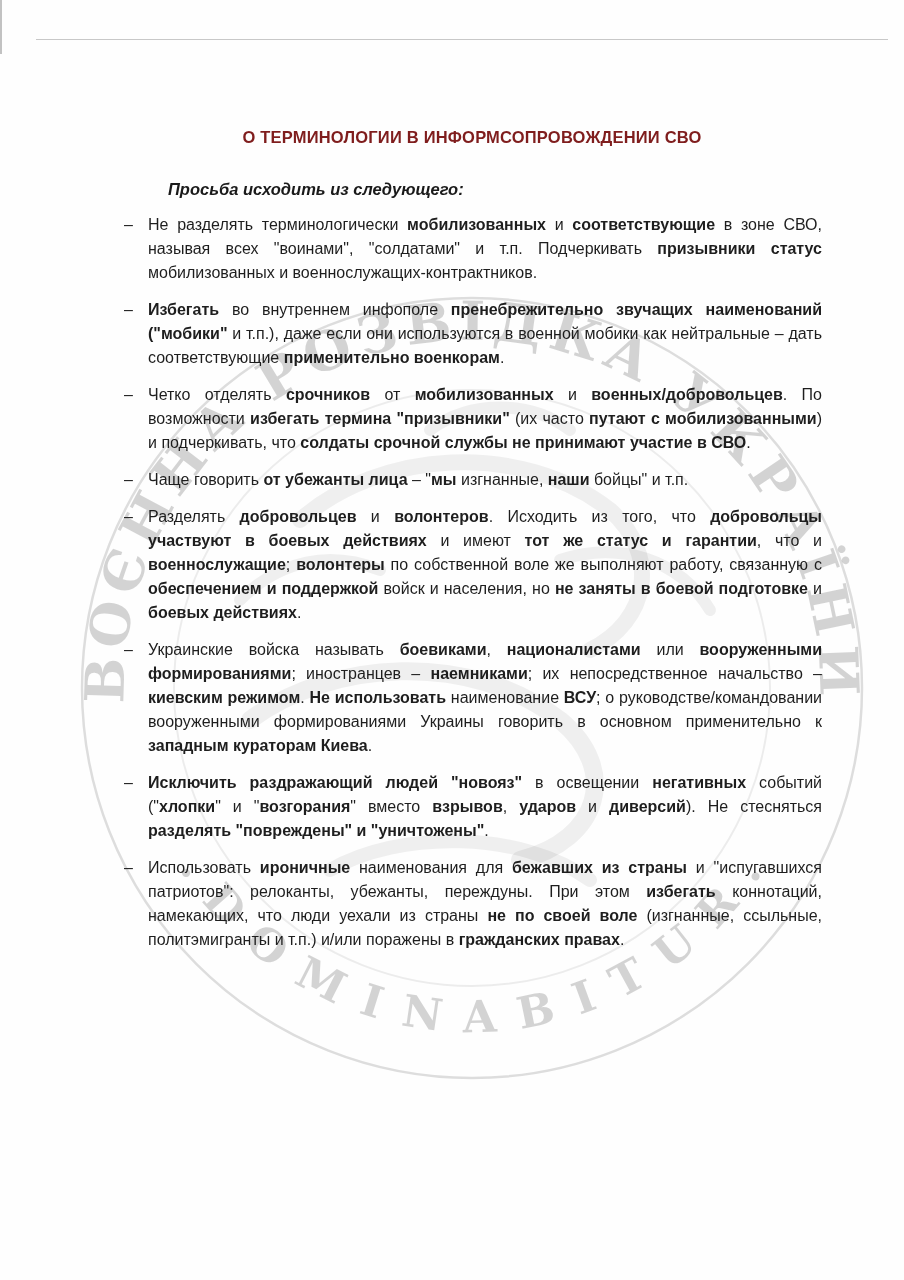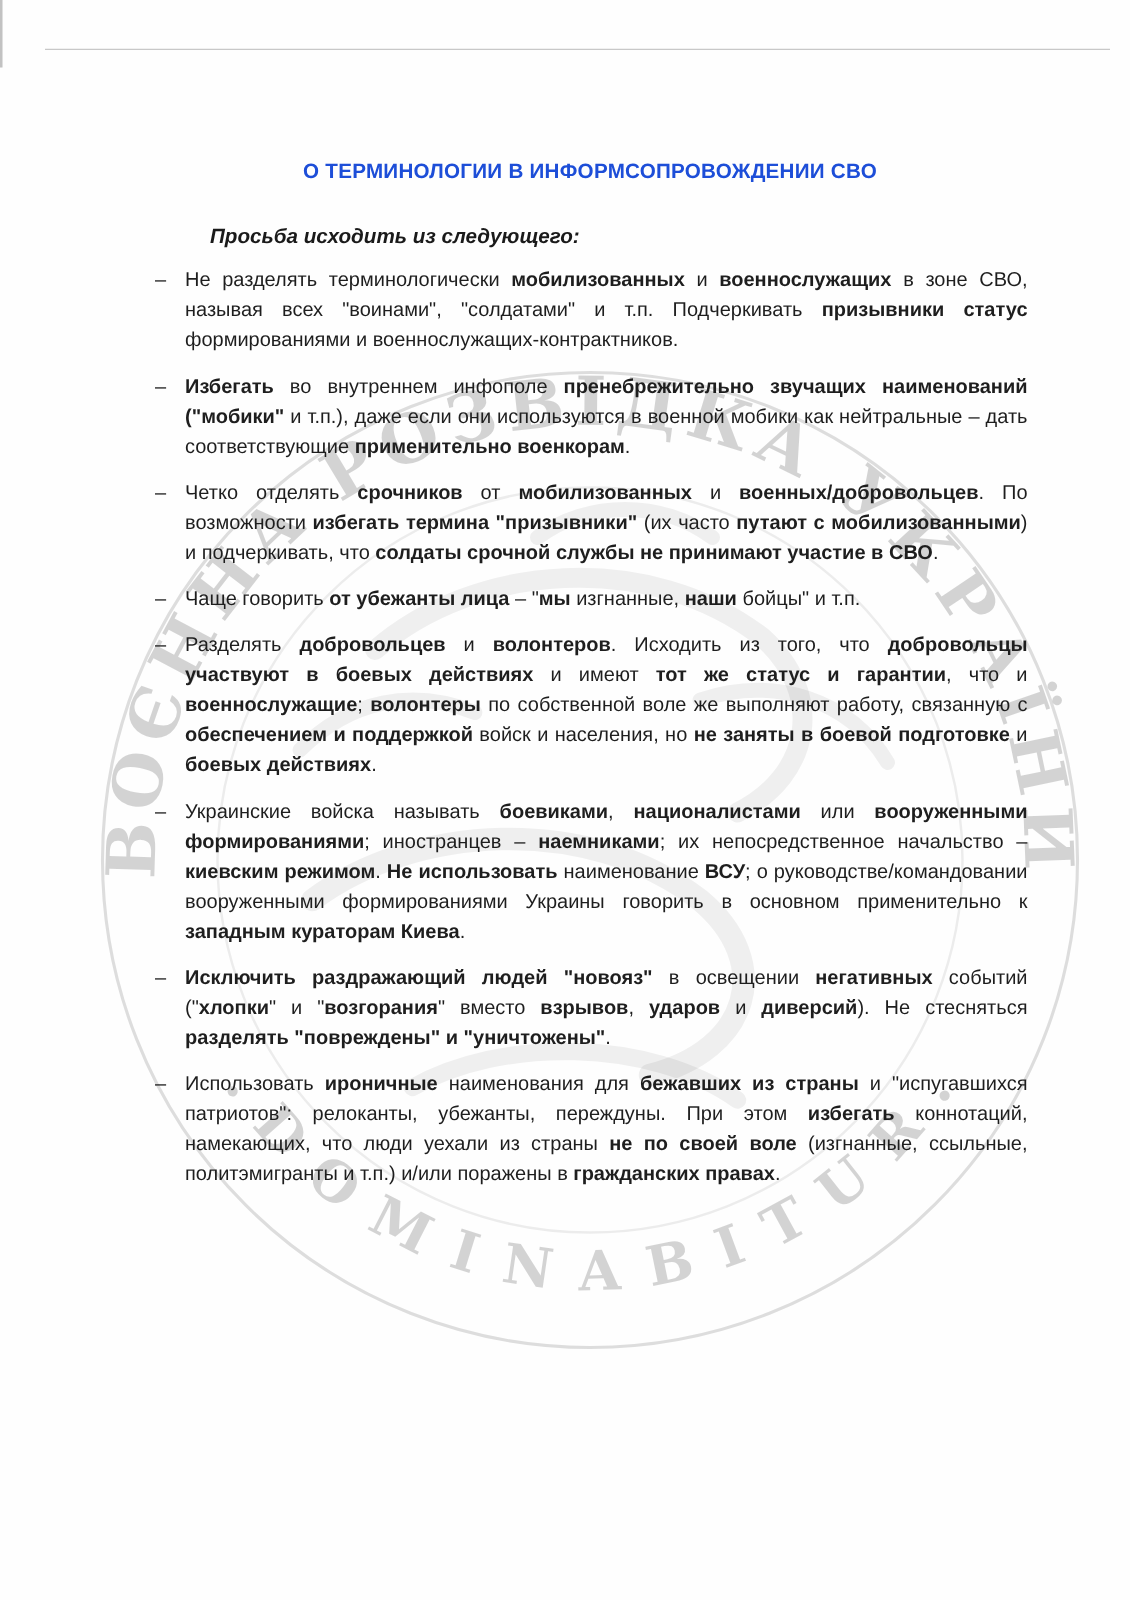--- a/index.html
+++ b/index.html
@@ -46,21 +46,21 @@
     left: 122px; top: 0;
     width: 700px;
   }
   .doc-title {
     margin: 126px 0 0 0;
     font-size: 16.5px;
     line-height: 22px;
     font-weight: bold;
     text-align: center;
     letter-spacing: .2px;
-    color: #1d4ed8;
+    color: #7f1d1d;
   }
   .lead {
     margin: 32px 0 14px 46px;
     font-size: 16.5px;
     font-weight: bold;
     font-style: italic;
     color: #1a1a1a;
   }
   .bullets { margin: 0; padding: 0; }
   .bullet {
@@ -107,21 +107,21 @@
     </text>
     <text class="wm-ring-text" font-size="44" letter-spacing="4" text-anchor="middle">
       <textPath href="#wm-arc-bottom" startOffset="50%">. D O M I N A B I T U R .</textPath>
     </text>
   </svg>
 
   <div class="content">
     <h1 class="doc-title">О ТЕРМИНОЛОГИИ В ИНФОРМСОПРОВОЖДЕНИИ СВО</h1>
     <p class="lead">Просьба исходить из следующего:</p>
     <div class="bullets">
-        <div class="bullet"><span class="dash">–</span><span><span>Не разделять терминологически </span><span class="b">мобилизованных</span><span> и </span><span class="b">военнослужащих</span><span> в зоне СВО, называя всех "воинами", "солдатами" и т.п. Подчеркивать </span><span class="b">призывники статус</span><span> формированиями и военнослужащих-контрактников.</span></span></div>
+        <div class="bullet"><span class="dash">–</span><span><span>Не разделять терминологически </span><span class="b">мобилизованных</span><span> и </span><span class="b">соответствующие</span><span> в зоне СВО, называя всех "воинами", "солдатами" и т.п. Подчеркивать </span><span class="b">призывники статус</span><span> мобилизованных и военнослужащих-контрактников.</span></span></div>
         <div class="bullet"><span class="dash">–</span><span><span class="b">Избегать</span><span> во внутреннем инфополе </span><span class="b">пренебрежительно звучащих наименований ("мобики"</span><span> и т.п.), даже если они используются в военной мобики как нейтральные – дать соответствующие </span><span class="b">применительно военкорам</span><span>.</span></span></div>
         <div class="bullet"><span class="dash">–</span><span><span>Четко отделять </span><span class="b">срочников</span><span> от </span><span class="b">мобилизованных</span><span> и </span><span class="b">военных/добровольцев</span><span>. По возможности </span><span class="b">избегать термина "призывники"</span><span> (их часто </span><span class="b">путают с мобилизованными</span><span>) и подчеркивать, что </span><span class="b">солдаты срочной службы не принимают участие в СВО</span><span>.</span></span></div>
         <div class="bullet"><span class="dash">–</span><span><span>Чаще говорить </span><span class="b">от убежанты лица</span><span> – "</span><span class="b">мы</span><span> изгнанные, </span><span class="b">наши</span><span> бойцы" и т.п.</span></span></div>
         <div class="bullet"><span class="dash">–</span><span><span>Разделять </span><span class="b">добровольцев</span><span> и </span><span class="b">волонтеров</span><span>. Исходить из того, что </span><span class="b">добровольцы участвуют в боевых действиях</span><span> и имеют </span><span class="b">тот же статус и гарантии</span><span>, что и </span><span class="b">военнослужащие</span><span>; </span><span class="b">волонтеры</span><span> по собственной воле же выполняют работу, связанную с </span><span class="b">обеспечением и поддержкой</span><span> войск и населения, но </span><span class="b">не заняты в боевой подготовке</span><span> и </span><span class="b">боевых действиях</span><span>.</span></span></div>
         <div class="bullet"><span class="dash">–</span><span><span>Украинские войска называть </span><span class="b">боевиками</span><span>, </span><span class="b">националистами</span><span> или </span><span class="b">вооруженными формированиями</span><span>; иностранцев – </span><span class="b">наемниками</span><span>; их непосредственное начальство – </span><span class="b">киевским режимом</span><span>. </span><span class="b">Не использовать</span><span> наименование </span><span class="b">ВСУ</span><span>; о руководстве/командовании вооруженными формированиями Украины говорить в основном применительно к </span><span class="b">западным кураторам Киева</span><span>.</span></span></div>
         <div class="bullet"><span class="dash">–</span><span><span class="b">Исключить раздражающий людей "новояз"</span><span> в освещении </span><span class="b">негативных</span><span> событий ("</span><span class="b">хлопки</span><span>" и "</span><span class="b">возгорания</span><span>" вместо </span><span class="b">взрывов</span><span>, </span><span class="b">ударов</span><span> и </span><span class="b">диверсий</span><span>). Не стесняться </span><span class="b">разделять "повреждены" и "уничтожены"</span><span>.</span></span></div>
         <div class="bullet"><span class="dash">–</span><span><span>Использовать </span><span class="b">ироничные</span><span> наименования для </span><span class="b">бежавших из страны</span><span> и "испугавшихся патриотов": релоканты, убежанты, переждуны. При этом </span><span class="b">избегать</span><span> коннотаций, намекающих, что люди уехали из страны </span><span class="b">не по своей воле</span><span> (изгнанные, ссыльные, политэмигранты и т.п.) и/или поражены в </span><span class="b">гражданских правах</span><span>.</span></span></div>
       </div>
   </div>
 

